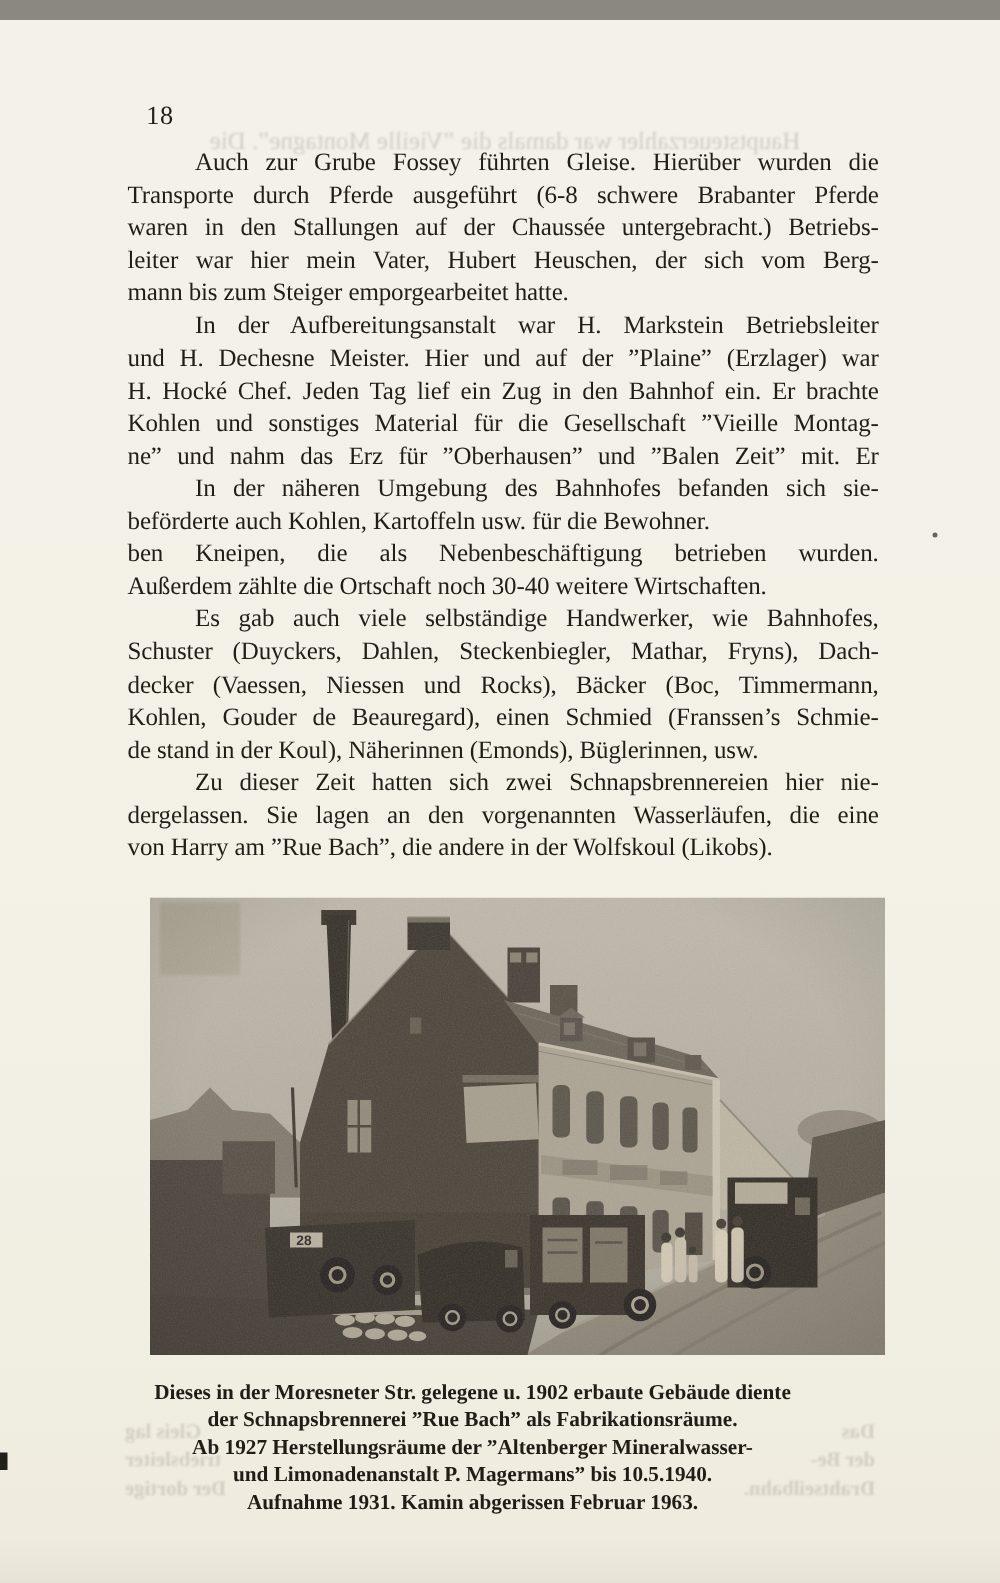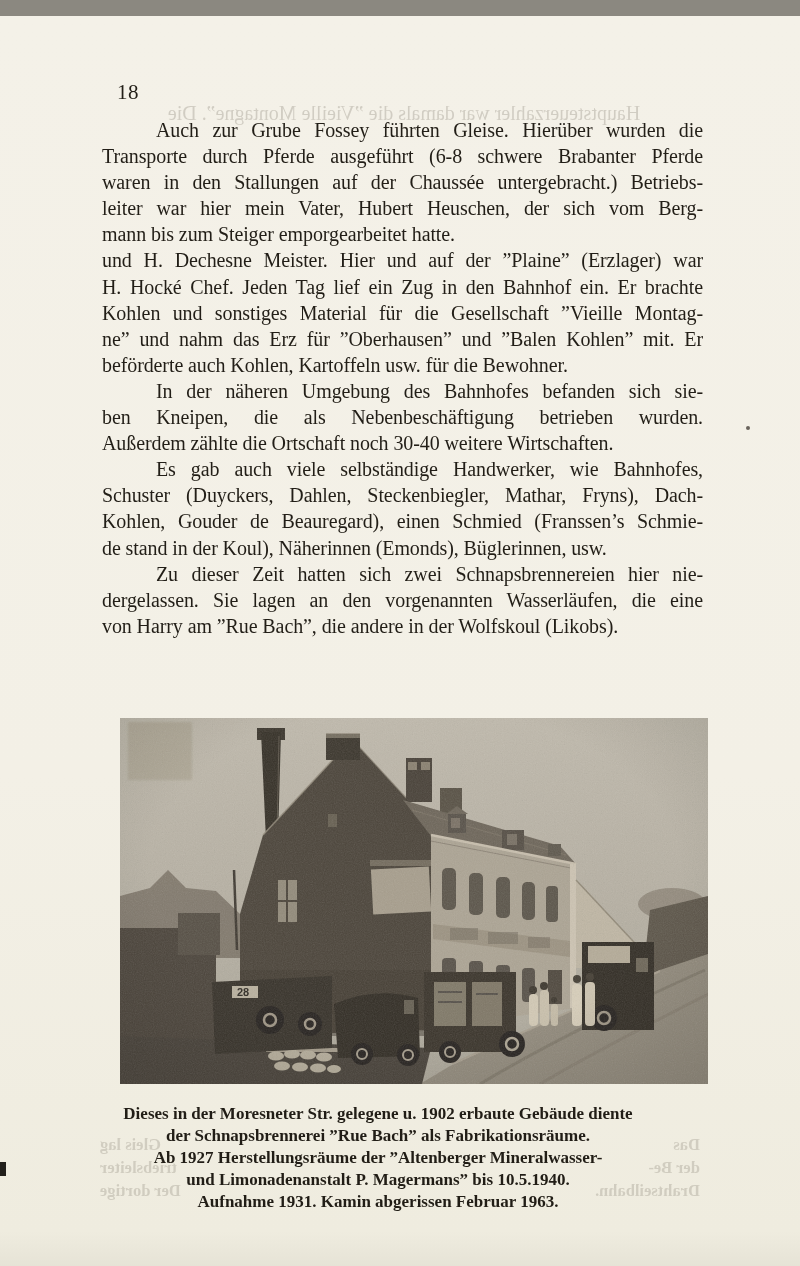--- a/index.html
+++ b/index.html
@@ -32,30 +32,32 @@
   <div class="pagenum">18</div>
 
   <div class="ghost ghost-top">Hauptsteuerzahler war damals die ”Vieille Montagne”. Die</div>
 
   <div class="body-text">
     <div class="line indent">Auch zur Grube Fossey führten Gleise. Hierüber wurden die</div>
     <div class="line">Transporte durch Pferde ausgeführt (6-8 schwere Brabanter Pferde</div>
     <div class="line">waren in den Stallungen auf der Chaussée untergebracht.) Betriebs-</div>
     <div class="line">leiter war hier mein Vater, Hubert Heuschen, der sich vom Berg-</div>
     <div class="line last">mann bis zum Steiger emporgearbeitet hatte.</div>
+    <div class="line indent">In der Aufbereitungsanstalt war H. Markstein Betriebsleiter</div>
     <div class="line">und H. Dechesne Meister. Hier und auf der ”Plaine” (Erzlager) war</div>
     <div class="line">H. Hocké Chef. Jeden Tag lief ein Zug in den Bahnhof ein. Er brachte</div>
     <div class="line">Kohlen und sonstiges Material für die Gesellschaft ”Vieille Montag-</div>
-    <div class="line">ne” und nahm das Erz für ”Oberhausen” und ”Balen Kohlen” mit. Er</div>
+    <div class="line">ne” und nahm das Erz für ”Oberhausen” und ”Balen Zeit” mit. Er</div>
+    <div class="line indent">In der näheren Umgebung des Bahnhofes befanden sich sie-</div>
     <div class="line last">beförderte auch Kohlen, Kartoffeln usw. für die Bewohner.</div>
-    <div class="line indent">In der näheren Umgebung des Bahnhofes befanden sich sie-</div>
     <div class="line">ben Kneipen, die als Nebenbeschäftigung betrieben wurden.</div>
     <div class="line last">Außerdem zählte die Ortschaft noch 30-40 weitere Wirtschaften.</div>
     <div class="line indent">Es gab auch viele selbständige Handwerker, wie Bahnhofes,</div>
     <div class="line">Schuster (Duyckers, Dahlen, Steckenbiegler, Mathar, Fryns), Dach-</div>
+    <div class="line">decker (Vaessen, Niessen und Rocks), Bäcker (Boc, Timmermann,</div>
     <div class="line">Kohlen, Gouder de Beauregard), einen Schmied (Franssen’s Schmie-</div>
     <div class="line last">de stand in der Koul), Näherinnen (Emonds), Büglerinnen, usw.</div>
     <div class="line indent">Zu dieser Zeit hatten sich zwei Schnapsbrennereien hier nie-</div>
     <div class="line">dergelassen. Sie lagen an den vorgenannten Wasserläufen, die eine</div>
     <div class="line last">von Harry am ”Rue Bach”, die andere in der Wolfskoul (Likobs).</div>
   </div>
 
   <div class="speck"></div>
 
   <div class="photo">

